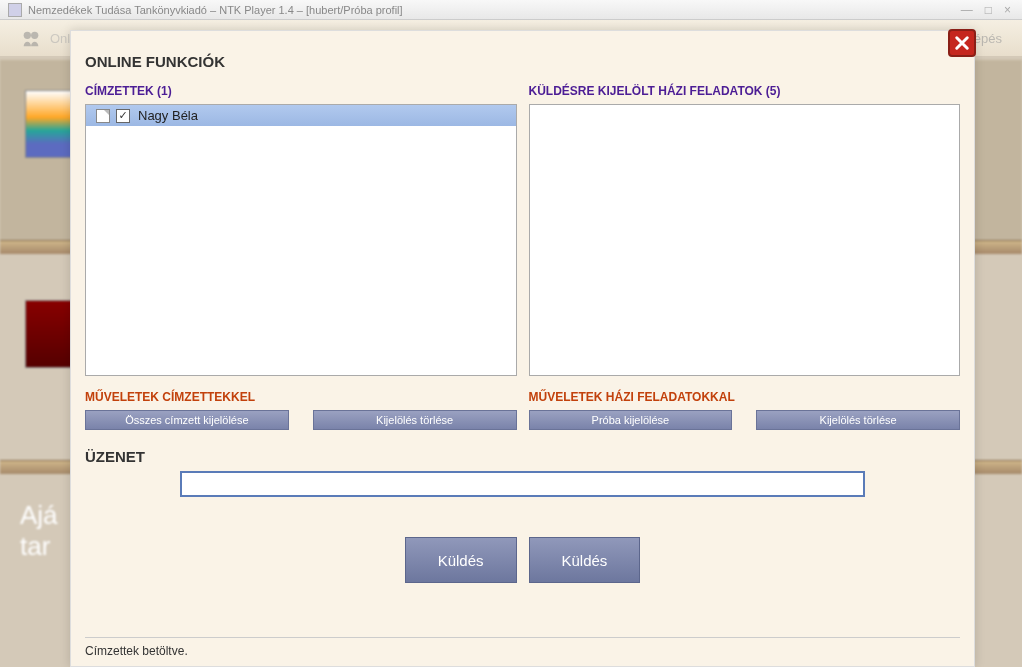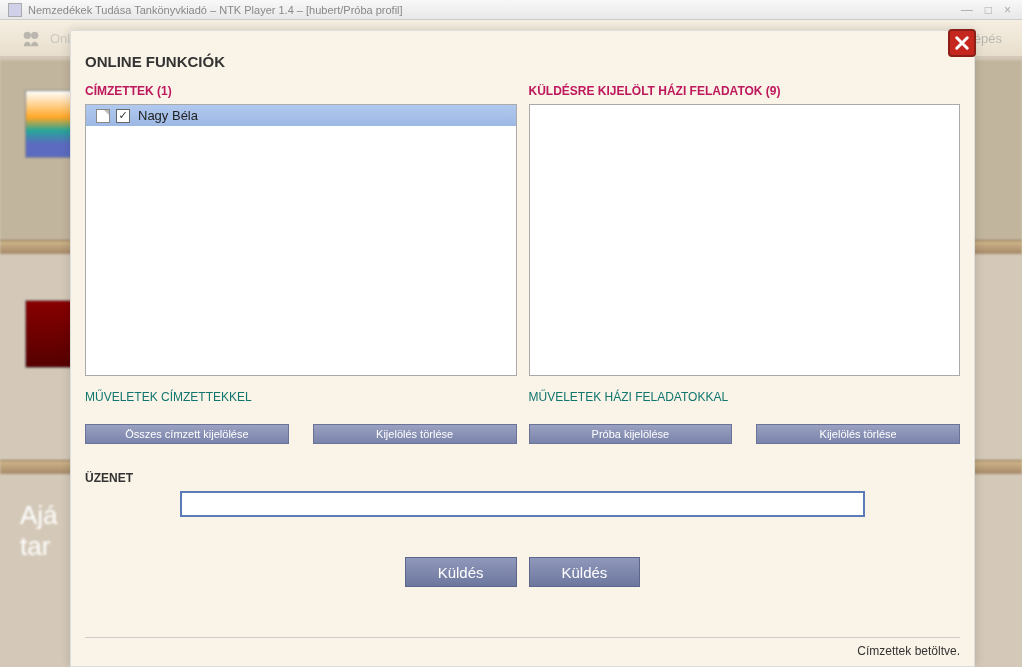--- a/index.html
+++ b/index.html
@@ -146,21 +146,21 @@
     .panels-row {
       display: flex;
       gap: 12px;
     }
     .panel {
       flex: 1;
     }
     .panel-header {
       font-size: 12px;
       font-weight: bold;
-      color: #be185d;
+      color: #4c1d95;
       margin-bottom: 6px;
     }
     .list-box {
       background: #fff;
       border: 1px solid #aaa;
       height: 272px;
       overflow-y: auto;
     }
     .list-item {
       display: flex;
@@ -203,81 +203,80 @@
     .ops-row {
       display: flex;
       gap: 12px;
       margin-top: 14px;
     }
     .ops-col {
       flex: 1;
     }
     .ops-header {
       font-size: 12px;
-      font-weight: normal;
-      color: #0f766e;
-      margin-bottom: 20px;
+      font-weight: bold;
+      color: #c2410c;
+      margin-bottom: 6px;
     }
     .ops-buttons {
       display: flex;
       gap: 24px;
     }
     .op-btn {
       flex: 1;
       height: 20px;
       background: linear-gradient(to bottom, #9aa1c1, #7a83aa);
       border: 1px solid #6a7398;
       color: #fff;
       font-size: 11px;
       cursor: pointer;
       text-align: center;
       line-height: 18px;
     }
     .message-section {
       margin-top: 18px;
     }
     .message-header {
-      font-size: 12px;
+      font-size: 15px;
       font-weight: bold;
       color: #333;
       margin-bottom: 6px;
-      margin-top: 9px;
     }
     .message-input-wrap {
       padding: 0 95px;
     }
     .message-input {
       width: 100%;
       height: 26px;
       border: 2px solid #5a7bb8;
       background: #fff;
       padding: 2px 6px;
       font-size: 14px;
     }
     .action-row {
       margin-top: 40px;
       display: flex;
       justify-content: center;
       gap: 12px;
     }
     .action-btn {
       min-width: 82px;
-      height: 30px;
+      height: 46px;
       background: linear-gradient(to bottom, #9098ba, #6d779e);
       border: 1px solid #5c668c;
       color: #fff;
       font-size: 15px;
       padding: 0 32px;
       cursor: pointer;
     }
     .status-bar {
       margin-top: auto;
       border-top: 1px solid #ccc;
       padding-top: 6px;
-      text-align: right;
+      text-align: left;
       font-size: 12px;
       color: #333;
     }
     .toolbar-right-text {
       margin-left: 30px;
       color: #999;
     }
   </style>
 </head>
 <body>
@@ -367,21 +366,21 @@
         <div class="panel-header">CÍMZETTEK (1)</div>
         <div class="list-box">
           <div class="list-item selected">
             <span class="item-icon"></span>
             <span class="item-check">✓</span>
             <span>Nagy Béla</span>
           </div>
         </div>
       </div>
       <div class="panel">
-        <div class="panel-header">KÜLDÉSRE KIJELÖLT HÁZI FELADATOK (9)</div>
+        <div class="panel-header">KÜLDÉSRE KIJELÖLT HÁZI FELADATOK (5)</div>
         <div class="list-box"></div>
       </div>
     </div>
 
     <div class="ops-row">
       <div class="ops-col">
         <div class="ops-header">MŰVELETEK CÍMZETTEKKEL</div>
         <div class="ops-buttons">
           <button class="op-btn">Összes címzett kijelölése</button>
           <button class="op-btn">Kijelölés törlése</button>

